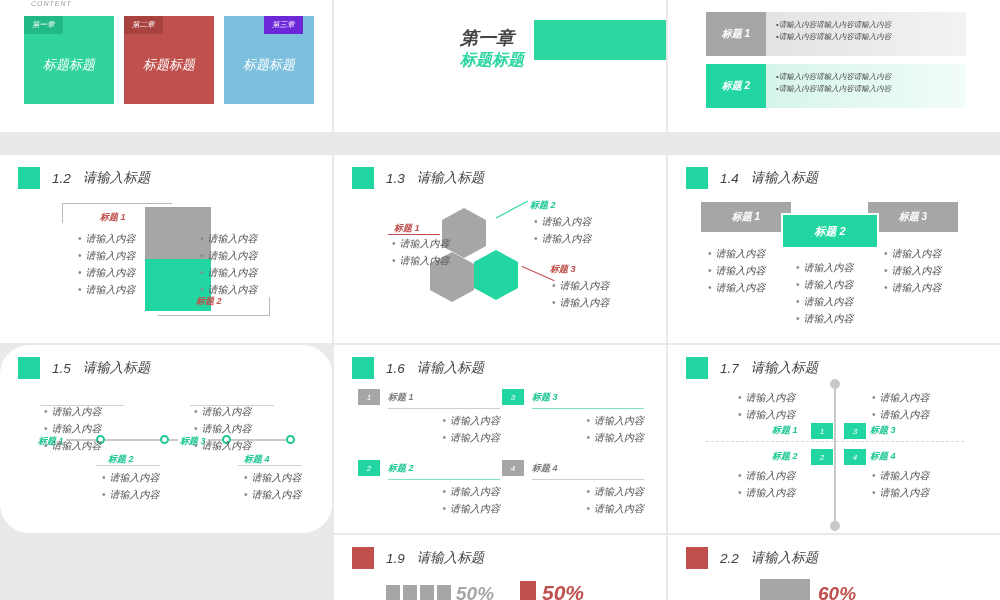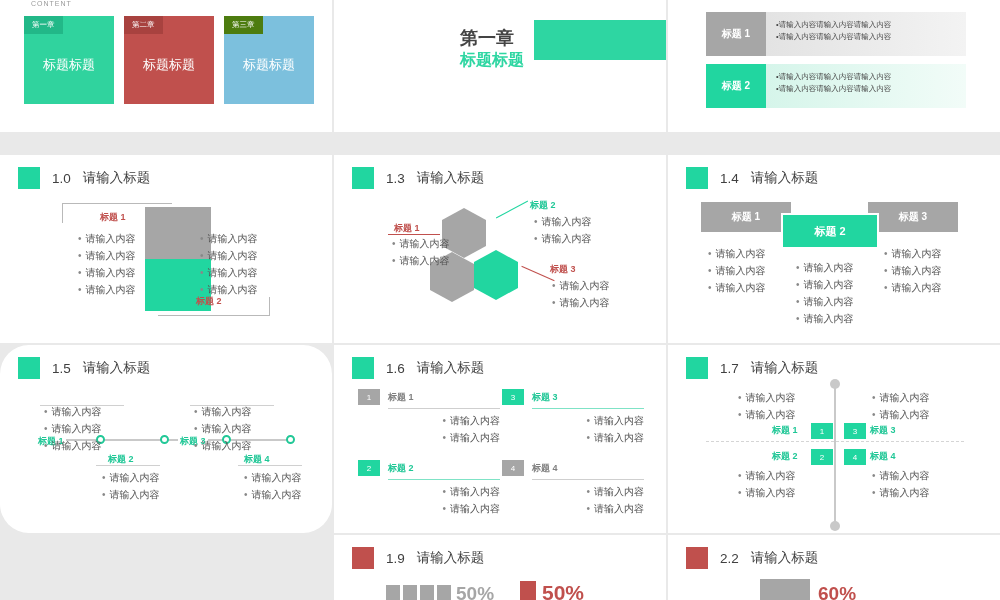--- a/index.html
+++ b/index.html
@@ -5,42 +5,42 @@
   * { box-sizing: border-box; }
   html, body {
     margin: 0; padding: 0;
     width: 1000px; height: 600px;
     background: #e9e9e9;
     font-family: "Liberation Sans", sans-serif;
     overflow: hidden;
   }
   .grid {
     position: relative;
-    width: 929px; height: 600px;
+    width: 929px; height: 600px; font-style: italic;
   }
   .slide {
     position: absolute;
     background: #ffffff;
     overflow: hidden;
   }
   .sq-green { width: 22px; height: 22px; background: #21d6a0; display:inline-block; vertical-align: middle;}
   .sq-red { width: 22px; height: 22px; background: #c0504d; display:inline-block; vertical-align: middle;}
   .hdr { position: absolute; left: 18px; top: 12px; display: flex; align-items: center; gap: 12px;}
   .hdr .t { font-size: 13.5px; color: #404040; }
   .toc-sub { position:absolute; left:31px; top:12px; font-size:7px; color:#9a9a9a; letter-spacing:1px;}
   .toc-cards { position:absolute; left:24px; top:28px; display:flex; gap:10px;}
   .toc-card { width:90px; height:88px; position:relative; }
   .toc-card .cap { position:absolute; left:0; top:0; padding:4px 8px; font-size:7.5px; color:#fff; }
   .toc-card .ct { position:absolute; left:0; right:0; top:40px; text-align:center; font-size:13px; color:#fff; }
   .c-green { background:#30d39e; }
   .c-green .cap { background:#22b888; }
   .c-red { background:#c0504d; }
   .c-red .cap { background:#a8423f; }
   .c-blue { background:#7cc0dd; }
-  .c-blue .cap { background:#4d7c0f; }
+  .c-blue .cap { background:#6d28d9;margin-left:40px; }
 
   
   .ch-bar { position:absolute; left:200px; top:32px; width:135px; height:40px; background:#2ed6a2;}
   .ch-t1 { position:absolute; left:126px; top:38px; font-size:18px; font-weight:bold; color:#444; }
   .ch-t2 { position:absolute; left:126px; top:62px; font-size:16px; font-weight:bold; color:#2ed6a2; }
 
   
   .s3-row { position:absolute; display:flex; align-items:stretch; }
   .s3-lbl { width:60px; display:flex; align-items:center; justify-content:center; font-size:10px; color:#fff; font-weight:bold;}
   .s3-body { flex:1; padding:7px 10px; }
@@ -100,21 +100,21 @@
       <div class="s3-body">
         <div>•请输入内容请输入内容请输入内容</div>
         <div>•请输入内容请输入内容请输入内容</div>
       </div>
     </div>
   </div>
 
   <div class="slide" style="left:0;top:155px;width:332px;height:188px;">
     <div class="hdr">
       <span class="sq-green"></span>
-      <span class="t">1.0</span>
+      <span class="t">1.2</span>
       <span class="t">请输入标题</span>
     </div>
 
     <div style="position:absolute;left:62px;top:48px;width:110px;height:1px;background:#b9b9b9;"></div>
     <div style="position:absolute;left:62px;top:48px;width:1px;height:20px;background:#b9b9b9;"></div>
     <div style="position:absolute;left:158px;top:160px;width:112px;height:1px;background:#b9b9b9;"></div>
     <div style="position:absolute;left:269px;top:142px;width:1px;height:19px;background:#b9b9b9;"></div>
 
     <div style="position:absolute;left:145px;top:52px;width:66px;height:52px;background:#a6a6a6;"></div>
     <div style="position:absolute;left:145px;top:104px;width:66px;height:52px;background:#21d6a0;"></div>

